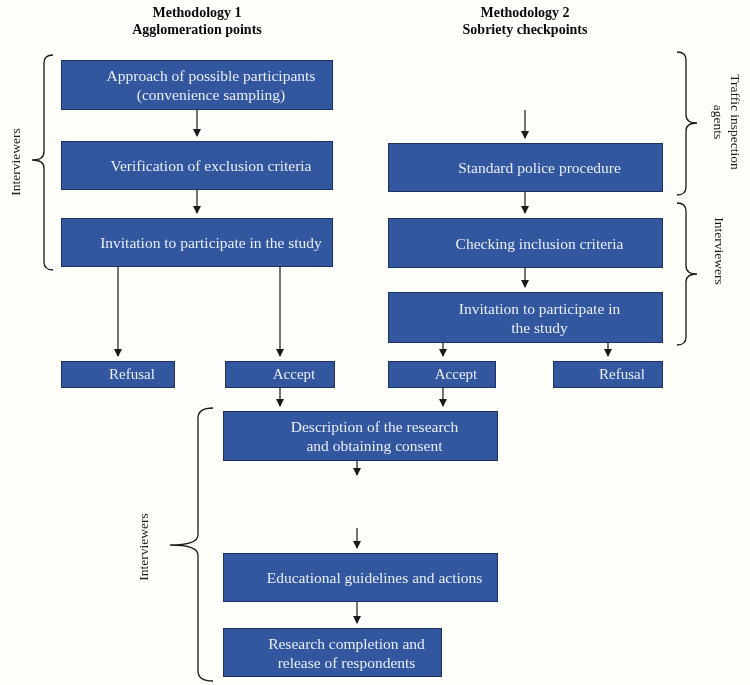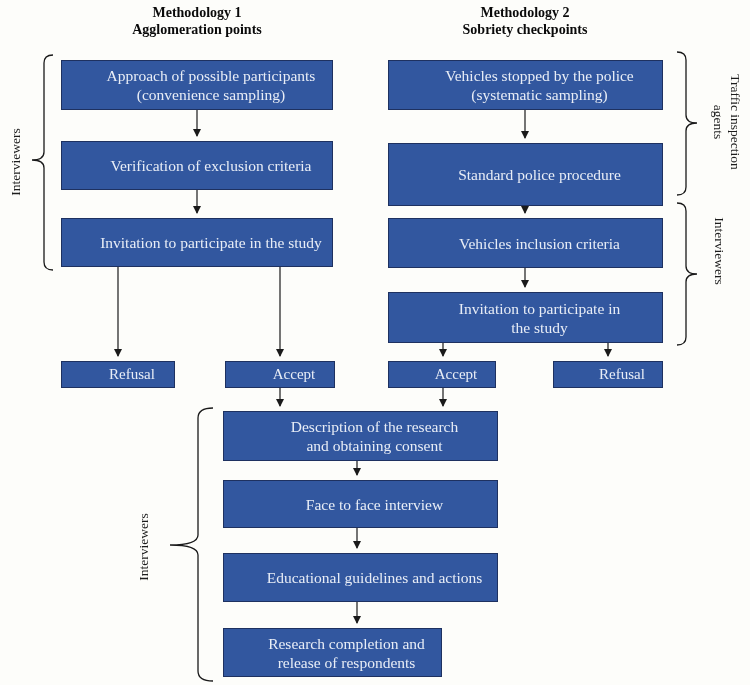--- a/index.html
+++ b/index.html
@@ -107,32 +107,29 @@
     </g>
   </svg>
 
   <div class="box" style="left:61px;top:60px;width:272px;height:50px;">Approach of possible participants
 (convenience sampling)</div>
   <div class="box" style="left:61px;top:141px;width:272px;height:49px;">Verification of exclusion criteria</div>
   <div class="box" style="left:61px;top:218px;width:272px;height:49px;">Invitation to participate in the study</div>
   <div class="box small" style="left:61px;top:361px;width:114px;height:27px;">Refusal</div>
   <div class="box small" style="left:225px;top:361px;width:110px;height:27px;">Accept</div>
 
-  <div class="box" style="left:388px;top:60px;width:275px;height:50px;">Vehicles stopped by the police
-(systematic sampling)</div>
-  <div class="box" style="left:388px;top:143px;width:275px;height:63px;">Standard police procedure</div>
-  <div class="box" style="left:388px;top:218px;width:275px;height:50px;">Vehicles inclusion criteria</div>
+  <div class="box" style="left:388px;top:143px;width:275px;height:49px;">Standard police procedure</div>
+  <div class="box" style="left:388px;top:218px;width:275px;height:50px;">Checking inclusion criteria</div>
   <div class="box" style="left:388px;top:292px;width:275px;height:51px;">Invitation to participate in
 the study</div>
   <div class="box small" style="left:388px;top:361px;width:108px;height:27px;">Accept</div>
   <div class="box small" style="left:553px;top:361px;width:110px;height:27px;">Refusal</div>
 
   <div class="box" style="left:223px;top:411px;width:275px;height:50px;">Description of the research
 and obtaining consent</div>
-  <div class="box" style="left:223px;top:480px;width:275px;height:48px;">Face to face interview</div>
   <div class="box" style="left:223px;top:553px;width:275px;height:49px;">Educational guidelines and actions</div>
   <div class="box" style="left:223px;top:628px;width:219px;height:49px;">Research completion and
 release of respondents</div>
 
   <div class="side-label rot-ccw" style="left:-54px;top:153px;width:140px;height:18px;">Interviewers</div>
   <div class="side-label rot-cw" style="left:657px;top:105px;width:140px;height:34px;">Traffic inspection
 agents</div>
   <div class="side-label rot-cw" style="left:649px;top:242px;width:140px;height:18px;">Interviewers</div>
   <div class="side-label rot-ccw" style="left:74px;top:538px;width:140px;height:18px;">Interviewers</div>
 

